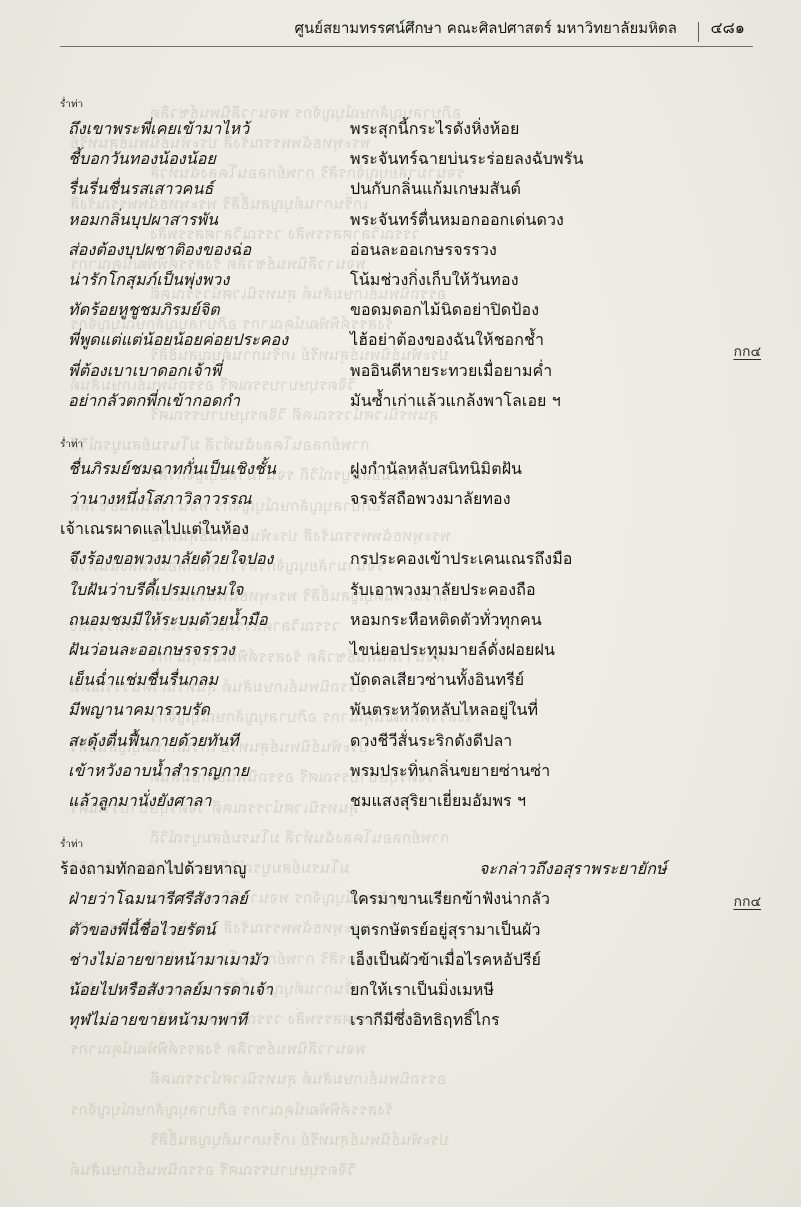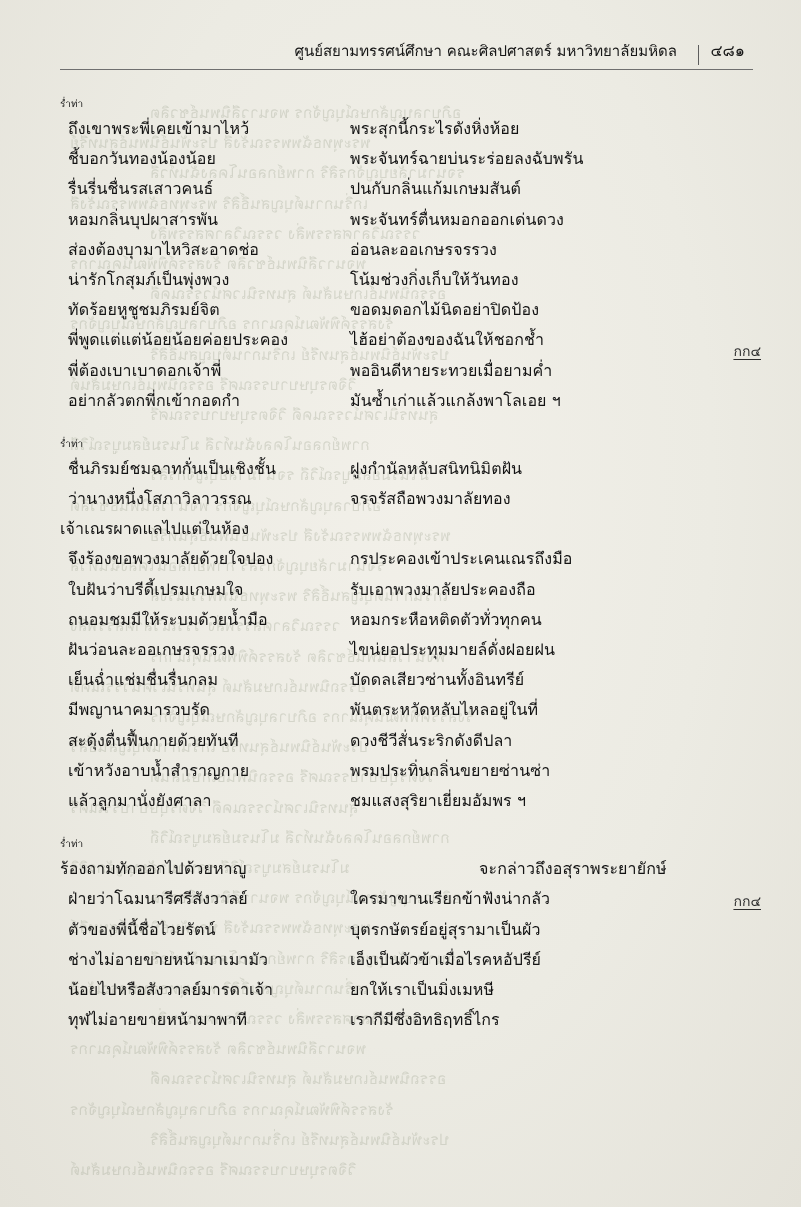--- a/index.html
+++ b/index.html
@@ -40,21 +40,21 @@
     letter-spacing: 0.2px;
     transform: scaleX(-1);
     transform-origin: center;
   }
 
   
   .header {
     position: absolute;
     left: 60px;
     right: 48px;
-    top: 36px;
+    top: 13px;
     height: 34px;
   }
   .header-rule {
     position: absolute;
     left: 0;
     right: 0;
     bottom: 0;
     height: 1px;
     background: #6f6f6f;
   }
@@ -109,20 +109,21 @@
   .verse-col {
     font-size: 16px;
     color: #131313;
     white-space: nowrap;
     letter-spacing: 0.1px;
   }
   .verse-col.left {
     width: 290px;
     padding-left: 8px;
     box-sizing: border-box;
+    font-style: italic;
   }
   .verse-col.right {
     flex: 1;
   }
 
   
   .margin-mark {
     position: absolute;
     right: 0;
     font-size: 14px;
@@ -193,21 +194,21 @@
         </div><div class="verse-row">
           <div class="verse-col left">ชี้บอกวันทองน้องน้อย</div>
           <div class="verse-col right">พระจันทร์ฉายบ่นระร่อยลงฉับพรัน</div>
         </div><div class="verse-row">
           <div class="verse-col left">รื่นรี่นชื่นรสเสาวคนธ์</div>
           <div class="verse-col right">ปนกับกลิ่นแก้มเกษมสันต์</div>
         </div><div class="verse-row">
           <div class="verse-col left">หอมกลิ่นบุปผาสารพัน</div>
           <div class="verse-col right">พระจันทร์ตื่นหมอกออกเด่นดวง</div>
         </div><div class="verse-row">
-          <div class="verse-col left">ส่องต้องบุามาไหวิสะอาดช่อ</div>
+          <div class="verse-col left">ส่องต้องบุปผชาติองของฉ่อ</div>
           <div class="verse-col right">อ่อนละออเกษรจรรวง</div>
         </div><div class="verse-row">
           <div class="verse-col left">น่ารักโกสุมภ์เป็นพุ่งพวง</div>
           <div class="verse-col right">โน้มช่วงกิ่งเก็บให้วันทอง</div>
         </div><div class="verse-row">
           <div class="verse-col left">ทัดร้อยหูชูชมภิรมย์จิต</div>
           <div class="verse-col right">ขอดมดอกไม้นิดอย่าปิดป้อง</div>
         </div><div class="verse-row">
           <div class="verse-col left">พี่พูดแต่แต่น้อยน้อยค่อยประคอง</div>
           <div class="verse-col right">ไฮ้อย่าต้องของฉันให้ชอกช้ำ</div>

